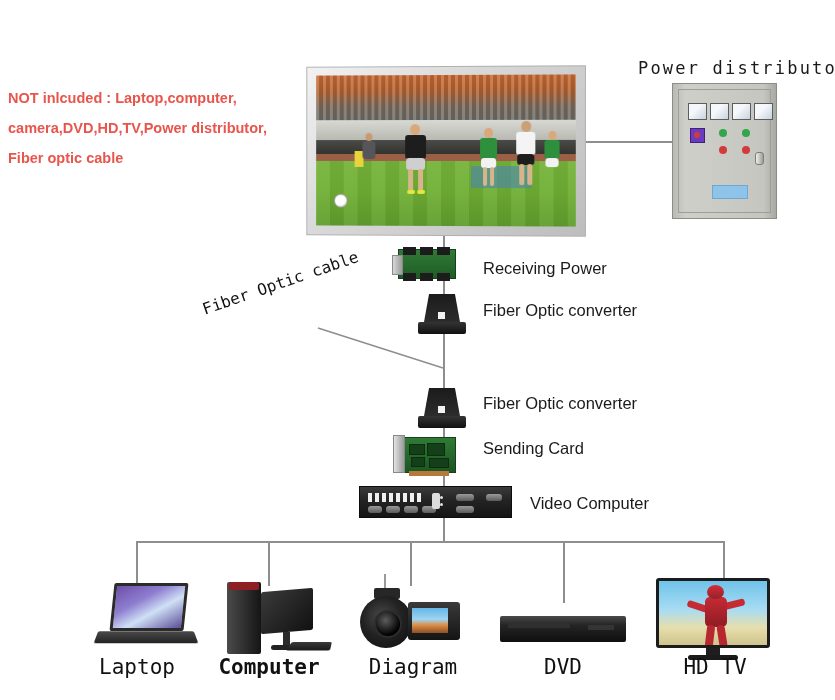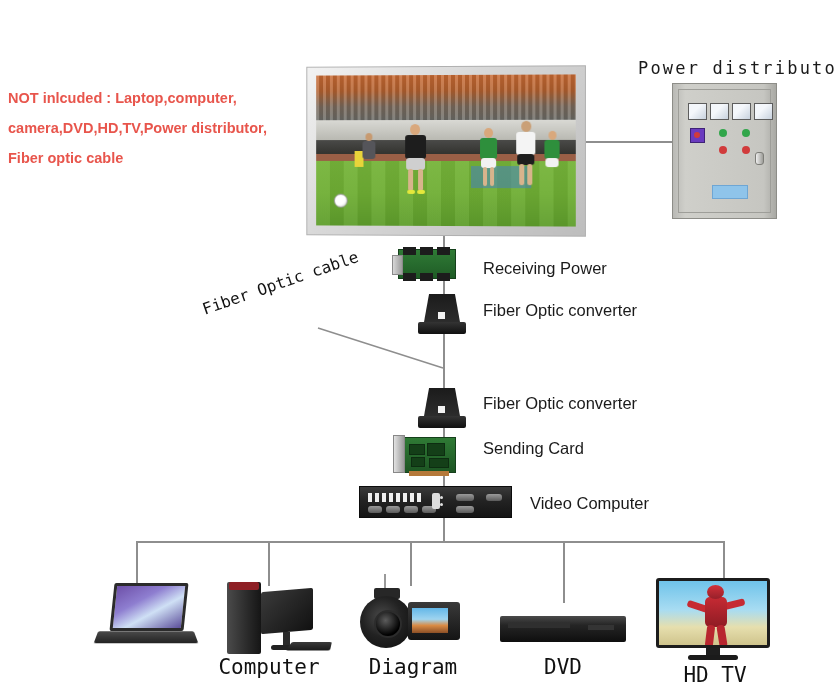--- a/index.html
+++ b/index.html
@@ -354,31 +354,32 @@
   <div class="wire wire-v" style="left:136px;top:541px;height:45px;"></div>
   <div class="wire wire-v" style="left:268px;top:541px;height:45px;"></div>
   <div class="wire wire-v" style="left:410px;top:541px;height:45px;"></div>
   <div class="wire wire-v" style="left:563px;top:541px;height:62px;"></div>
   <div class="wire wire-v" style="left:723px;top:541px;height:42px;"></div>
 
   <div class="dev" style="left:96px;top:583px;width:106px;height:66px;">
     <div class="lap-screen"></div>
     <div class="lap-base"></div>
   </div>
+  <div class="dev-label" style="left:66px;top:655px;width:142px;">Laptop</div>
 
   <div class="dev" style="left:227px;top:578px;width:110px;height:76px;">
     <div class="pc-tower">
       <div class="pc-tower-top"></div>
     </div>
     <div class="pc-mon"></div>
     <div class="pc-stand"></div>
     <div class="pc-foot"></div>
     <div class="pc-kb"></div>
   </div>
-  <div class="dev-label" style="left:196px;top:655px;width:146px;">Computer</div>
+  <div class="dev-label" style="left:196px;top:655px;width:146px;font-weight:bold;">Computer</div>
 
   <div class="dev" style="left:360px;top:586px;width:104px;height:66px;">
     <div class="cam-mic"></div>
     <div class="cam-top"></div>
     <div class="cam-body"></div>
     <div class="cam-lens"></div>
     <div class="cam-lcdbody"></div>
     <div class="cam-lcd"></div>
   </div>
   <div class="dev-label" style="left:340px;top:655px;width:146px;">Diagram</div>
@@ -396,15 +397,15 @@
       <div class="fb-arm" style="left:28px;top:22px;width:22px;height:7px;transform:rotate(18deg);"></div>
       <div class="fb-arm" style="left:62px;top:20px;width:24px;height:7px;transform:rotate(-14deg);"></div>
       <div class="fb-torso"></div>
       <div class="fb-helm"></div>
       <div class="fb-leg" style="left:47px;top:44px;width:8px;height:22px;transform:rotate(7deg);"></div>
       <div class="fb-leg" style="left:59px;top:44px;width:8px;height:22px;transform:rotate(-9deg);"></div>
     </div>
     <div class="tv-stand-neck"></div>
     <div class="tv-stand-base"></div>
   </div>
-  <div class="dev-label" style="left:652px;top:655px;width:126px;margin-top:8px;">HD  TV</div>
+  <div class="dev-label" style="left:652px;top:655px;width:126px;">HD  TV</div>
 
 </div>
 
 </body></html>

